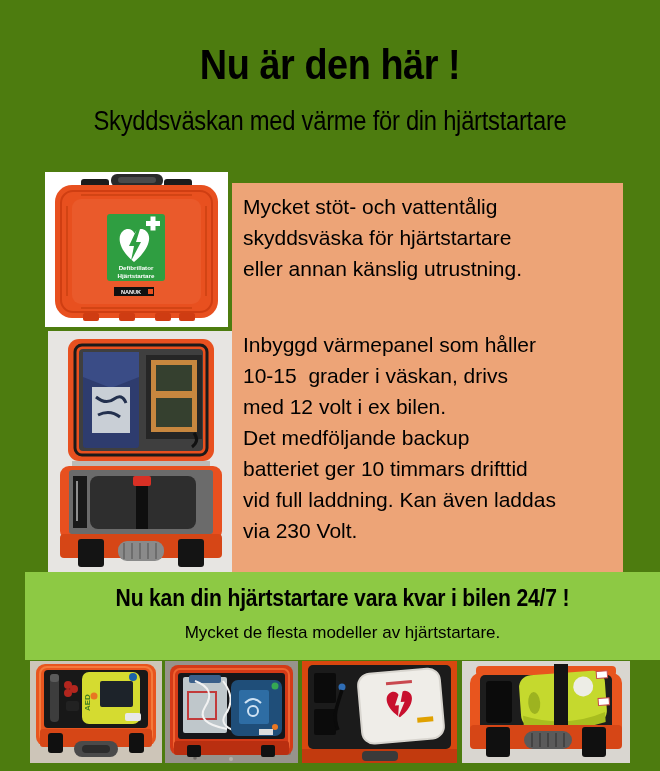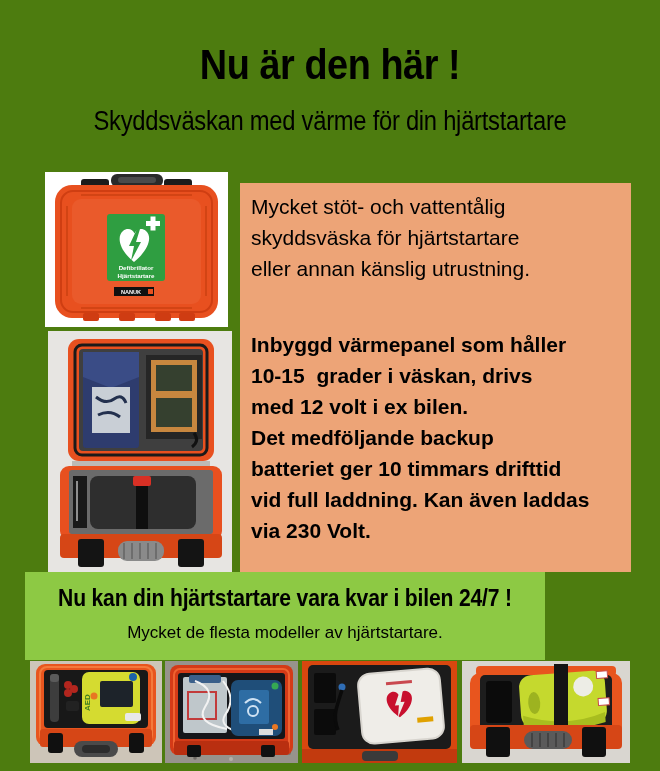--- a/index.html
+++ b/index.html
@@ -15,28 +15,28 @@
   }
   .subtitle{
     position:absolute;top:104px;left:0;width:660px;text-align:center;
     font-size:27px;line-height:34px;font-weight:400;letter-spacing:-0.3px;
   }
   .photo{position:absolute;overflow:hidden;}
   .photo svg{display:block;width:100%;height:100%;}
   .photo1{left:45px;top:172px;width:183px;height:155px;}
   .photo2{left:48px;top:331px;width:184px;height:241px;}
   .info-box{
-    position:absolute;left:240px;top:183px;width:391px;height:389px;
+    position:absolute;left:232px;top:183px;width:391px;height:389px;
     background:#EDA477;box-sizing:border-box;padding:8px 10px 0 11px;
     font-size:21px;line-height:31px;
   }
   .info-box p{margin:0;white-space:pre-wrap;}
-  .info-box p + p{margin-top:45px;font-weight:bold;}
+  .info-box p + p{margin-top:45px;}
   .banner{
-    position:absolute;left:25px;top:572px;width:520px;height:88px;
+    position:absolute;left:25px;top:572px;width:635px;height:88px;
     background:#8DC944;text-align:center;
   }
   .banner-headline{
     margin-top:11px;font-size:24px;line-height:30px;font-weight:700;letter-spacing:-0.2px;
   }
   .banner-subline{
     margin-top:9px;font-size:17px;line-height:22px;font-weight:400;
   }
   .strip{position:absolute;top:661px;height:102px;}
   .pA{left:30px;width:132px;}

